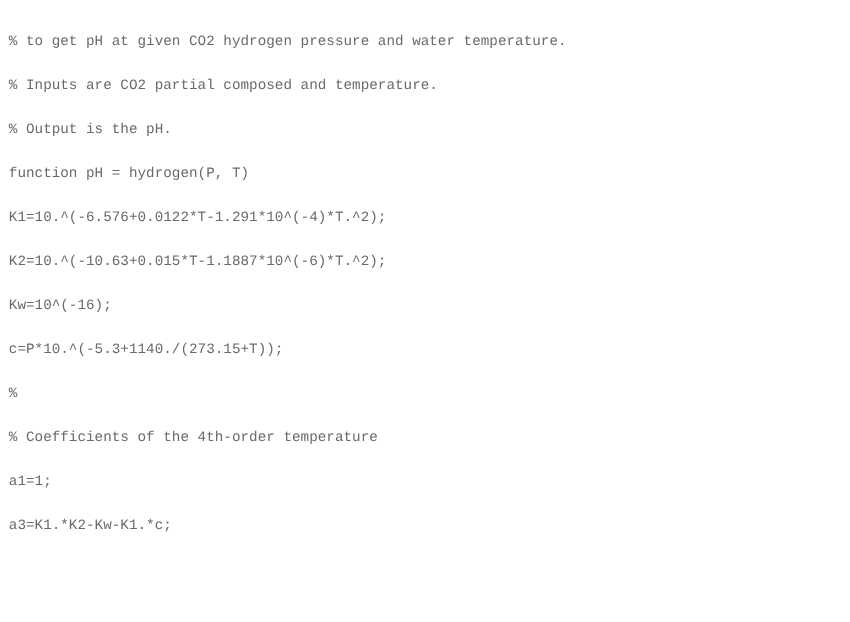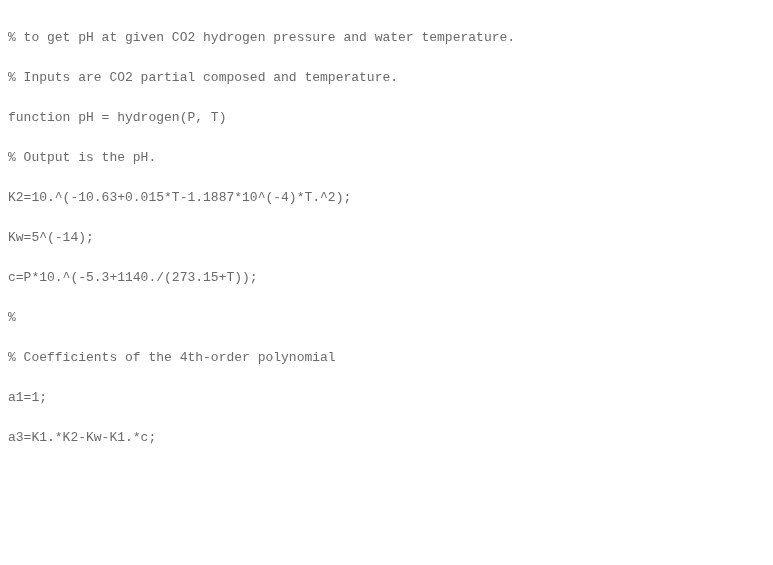--- a/index.html
+++ b/index.html
@@ -21,27 +21,28 @@
     color: #6a6a6a;
     white-space: pre;
   }
 </style>
 </head>
 <body>
 
 <div class="code">
 <div>% to get pH at given CO2 hydrogen pressure and water temperature.</div>
 <div>% Inputs are CO2 partial composed and temperature.</div>
+<div>% Output is the pH.</div>
 <div>function pH = hydrogen(P, T)</div>
-<div>% Output is the pH.</div>
-<div>K2=10.^(-10.63+0.015*T-1.1887*10^(-4)*T.^2);</div>
-<div>Kw=5^(-14);</div>
+<div>K1=10.^(-6.576+0.0122*T-1.291*10^(-4)*T.^2);</div>
+<div>K2=10.^(-10.63+0.015*T-1.1887*10^(-6)*T.^2);</div>
+<div>Kw=10^(-16);</div>
 <div>c=P*10.^(-5.3+1140./(273.15+T));</div>
 <div>%</div>
-<div>% Coefficients of the 4th-order polynomial</div>
+<div>% Coefficients of the 4th-order temperature</div>
 <div>a1=1;</div>
 <div>a3=K1.*K2-Kw-K1.*c;</div>
 
 
 
 
 
 
 
 

